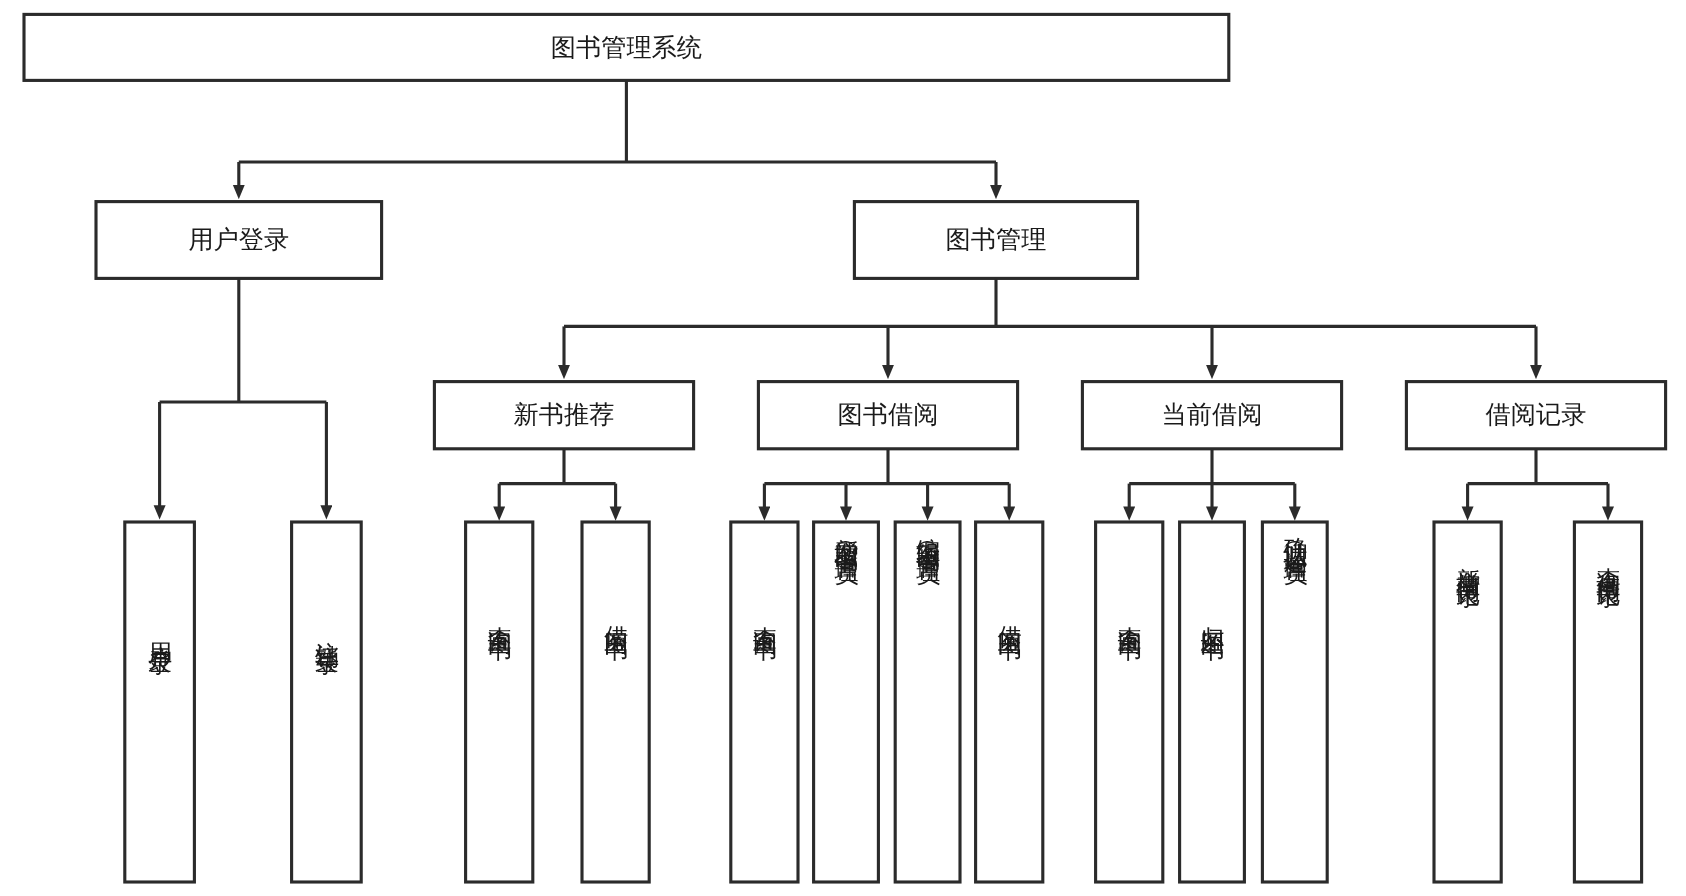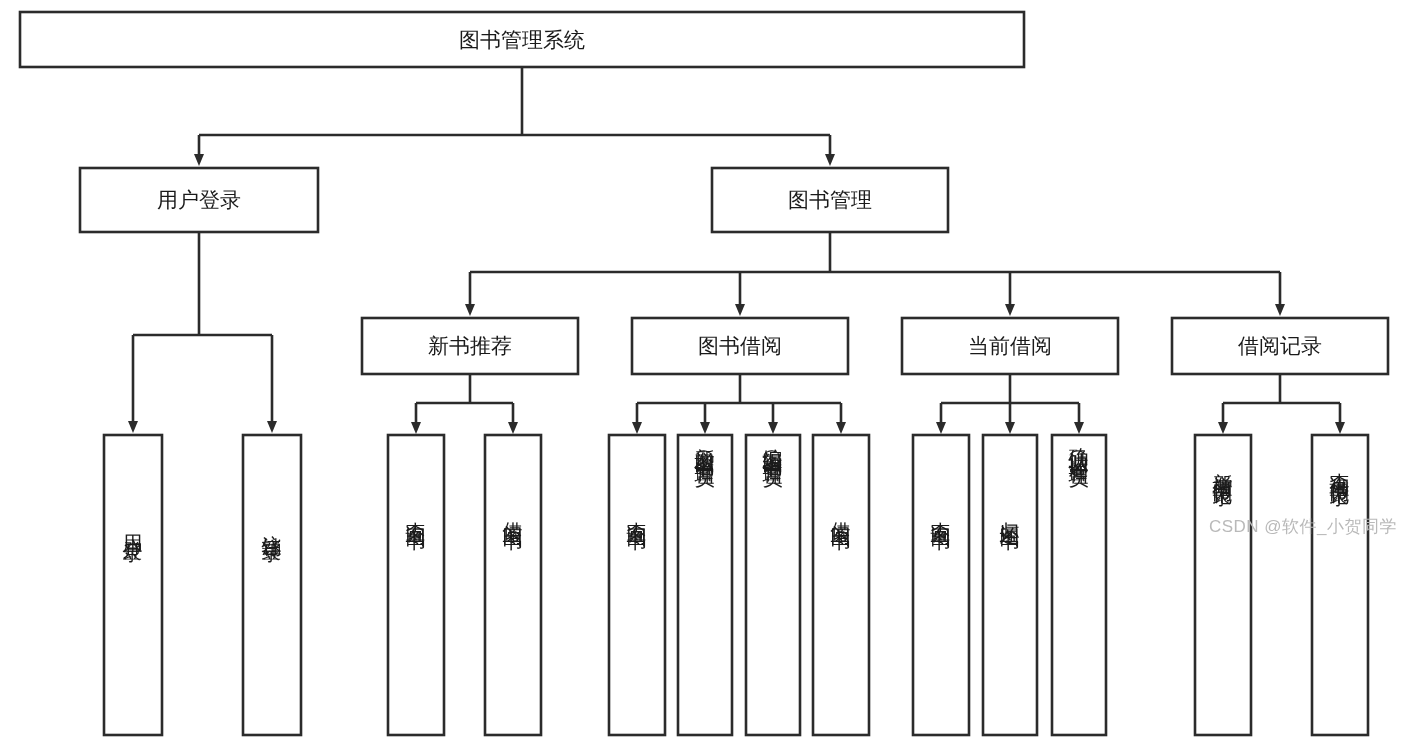--- a/index.html
+++ b/index.html
@@ -222,15 +222,14 @@
       <text class="leaf-label-v" x="1223" y="466" text-anchor="middle">新增借阅记录</text>
     </g>
 
     <g>
       <rect class="node-box" x="1312" y="435" width="56" height="300"></rect>
       <text class="leaf-label-v" x="1340" y="466" text-anchor="middle">查询借阅记录</text>
     </g>
 
   </svg>
 
-  <div class="watermark">CSDN @软件_小贺同学</div>
 
 </div>
 
 </body></html>

